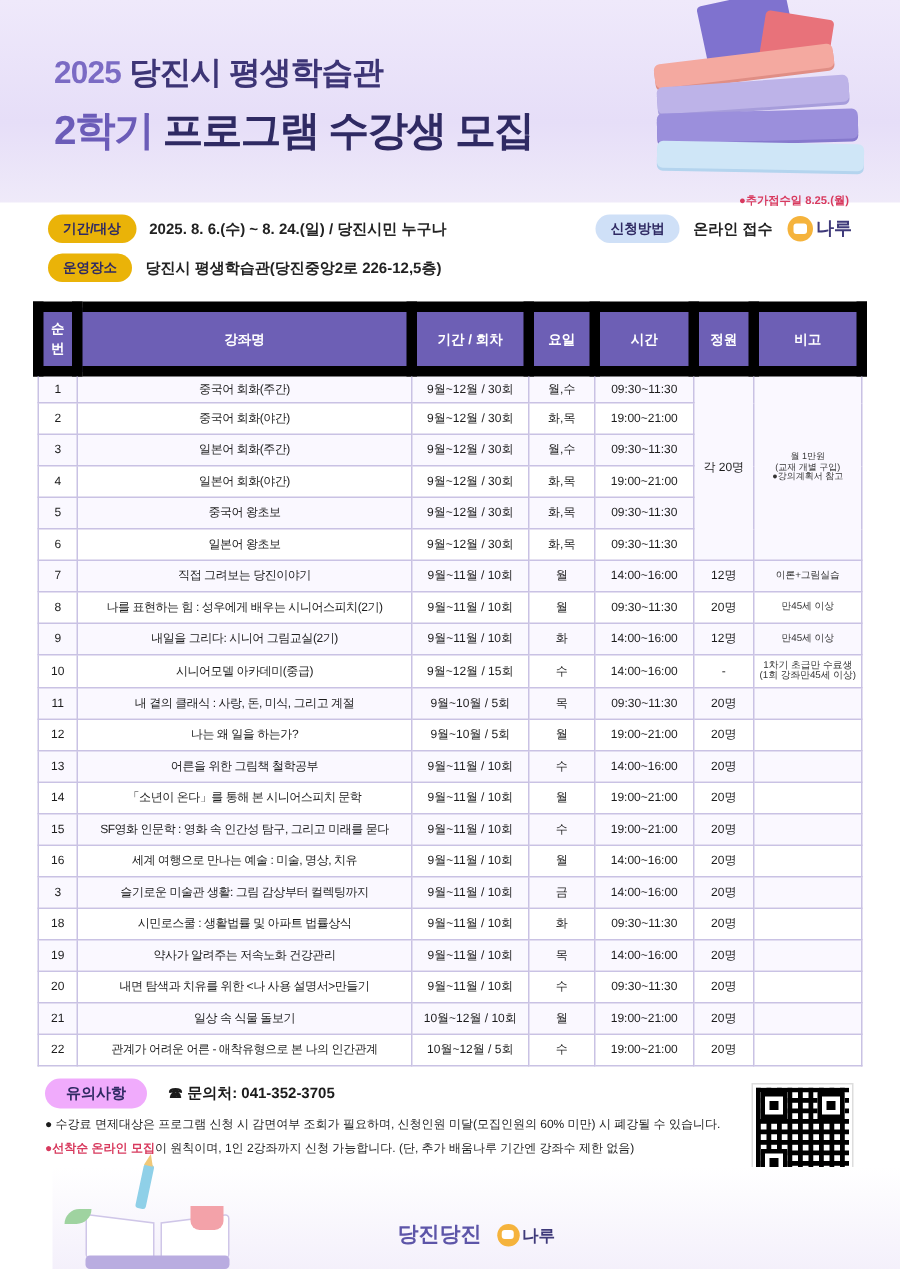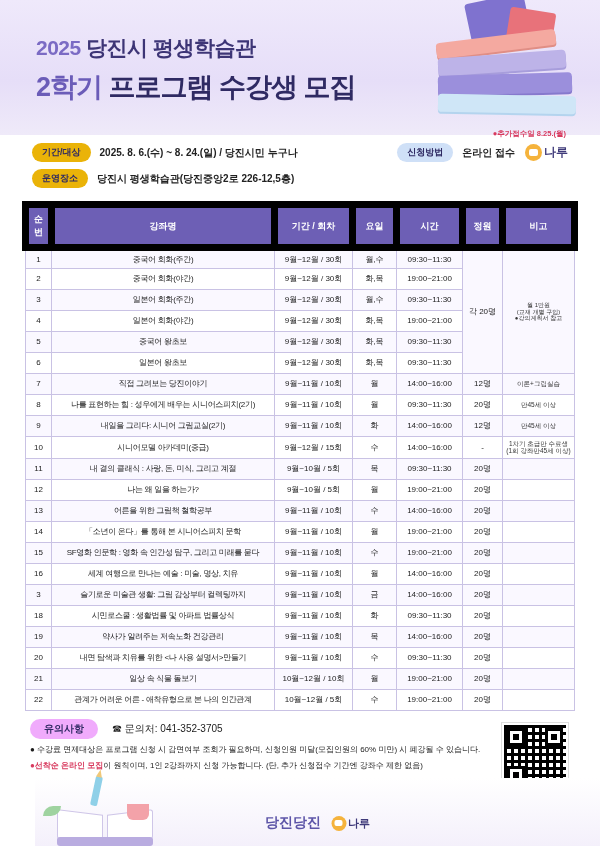--- a/index.html
+++ b/index.html
@@ -86,21 +86,21 @@
   .col-cap  { width: 40px; }
   .col-note { width: 72px; }
 
   
   .footer { padding: 8px 30px 0 30px; position: relative; }
   .notice-head { display:flex; align-items:center; margin-bottom:6px; }
   .notice-pill {
     background:#f0abfc; color:#2f2a63; font-size:10px; font-weight:bold;
     border-radius: 10px; padding: 3px 14px; margin-right: 14px;
   }
-  .notice-tel { font-size:10px; font-weight:normal; color:#1b1b1b; }
+  .notice-tel { font-size:10px; font-weight:bold; color:#1b1b1b; }
   .bullet { font-size: 8px; color:#1c1c1c; margin-bottom: 5px; line-height:1.35; }
   .bullet .red { color:#d83a5e; font-weight:bold; }
 
   
   .qr-box { position:absolute; right: 30px; top: 12px; width: 70px; text-align:center; }
   .qr {
     width: 66px; height: 66px; margin: 0 auto;
     background:
       linear-gradient(90deg,#000 50%,transparent 50%) 0 0/7px 7px repeat,
       linear-gradient(#000 50%,transparent 50%) 0 0/7px 7px repeat,
@@ -400,21 +400,21 @@
     </div>
     <div class="qr-label">건강관리 바로가기</div>
   </div>
 
   <div class="notice-head">
     <span class="notice-pill">유의사항</span>
     <span class="notice-tel">☎ 문의처: 041-352-3705</span>
   </div>
   <div class="bullet">● 수강료 면제대상은 프로그램 신청 시 감면여부 조회가 필요하며, 신청인원 미달(모집인원의 60% 미만) 시 폐강될 수 있습니다.</div>
   <div class="bullet">
-    <span class="red">●선착순 온라인 모집</span><span>이 원칙이며, 1인 2강좌까지 신청 가능합니다. (단, 추가 신청접수 기간엔 강좌수 제한 없음)</span>
+    <span class="red">●선착순 온라인 모집</span><span>이 원칙이며, 1인 2강좌까지 신청 가능합니다. (단, 추가 배움나루 기간엔 강좌수 제한 없음)</span>
   </div>
 </div>
 
 <div class="bottom">
   <div class="bk-open">
     <div class="pg pgl"></div>
       <div class="pg pgr"></div>
       <div class="base"></div>
   </div>
   <div class="pencil"></div>

